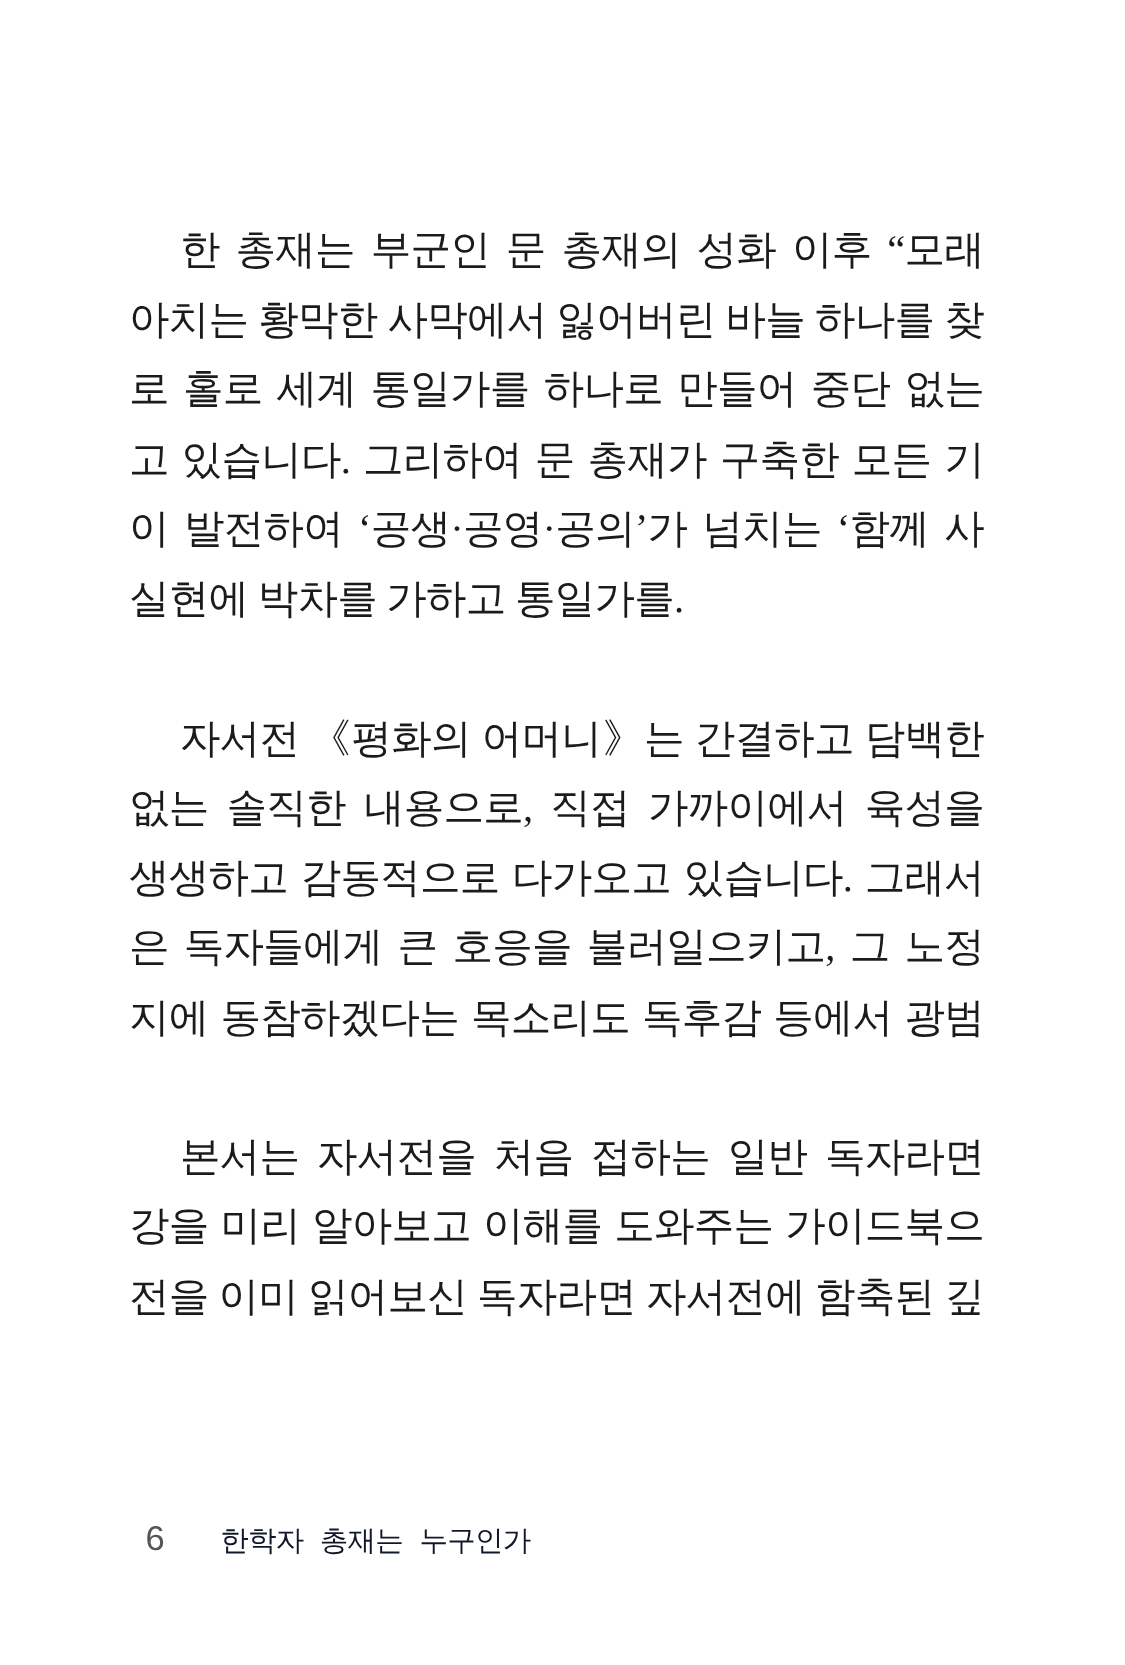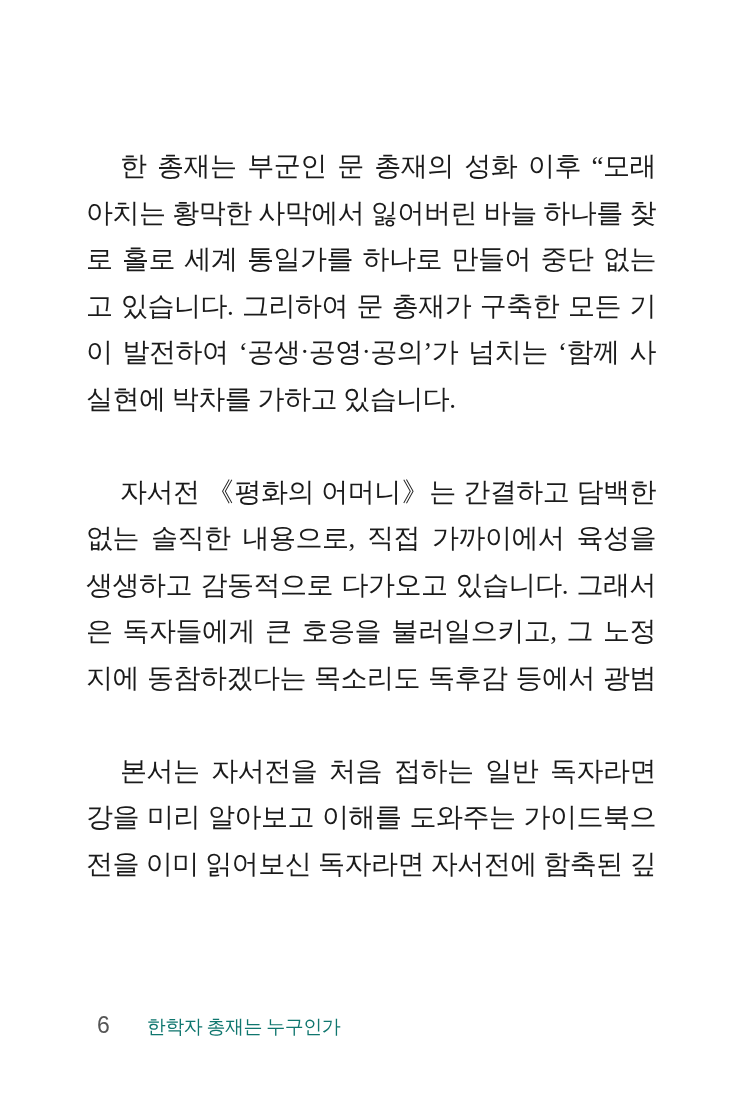--- a/index.html
+++ b/index.html
@@ -47,41 +47,41 @@
     align-items: baseline;
     gap: 37px;
   }
   .page-number {
     font-family: "Liberation Sans", "DejaVu Sans", sans-serif;
     font-size: 23px;
     color: #555555;
     line-height: 1;
   }
   .running-title {
-    font-family: Liberation Serif, serif;
+    font-family: Liberation Mono, monospace;
     font-size: 19px;
-    color: #0f766e;
+    color: #0f172a;
     letter-spacing: -0.5px;
     line-height: 1;
   }
 </style>
 </head>
 <body>
 
 <div class="page">
 
   <div class="text-block">
 
     <div class="paragraph">
       <div class="line first">한 총재는 부군인 문 총재의 성화 이후 “모래 폭풍이 휘몰</div>
       <div class="line">아치는 황막한 사막에서 잃어버린 바늘 하나를 찾는 심정”으</div>
       <div class="line">로 홀로 세계 통일가를 하나로 만들어 중단 없는 전진을 하</div>
       <div class="line">고 있습니다. 그리하여 문 총재가 구축한 모든 기반이 나날</div>
       <div class="line">이 발전하여 ‘공생·공영·공의’가 넘치는 ‘함께 사는 평화세계’</div>
-      <div class="line para-end">실현에 박차를 가하고 있습니다.</div>
+      <div class="line para-end">실현에 박차를 가하고 통일가를.</div>
     </div>
 
     <div class="paragraph">
       <div class="line first">자서전 《평화의 어머니》는 간결하고 담백한 언어와 숨김</div>
       <div class="line">없는 솔직한 내용으로, 직접 가까이에서 육성을 듣는 것처럼</div>
       <div class="line">생생하고 감동적으로 다가오고 있습니다. 그래서 국내외 많</div>
       <div class="line">은 독자들에게 큰 호응을 불러일으키고, 그 노정의 굳은 의</div>
       <div class="line">지에 동참하겠다는 목소리도 독후감 등에서 광범위하게 일</div>
     </div>
 

